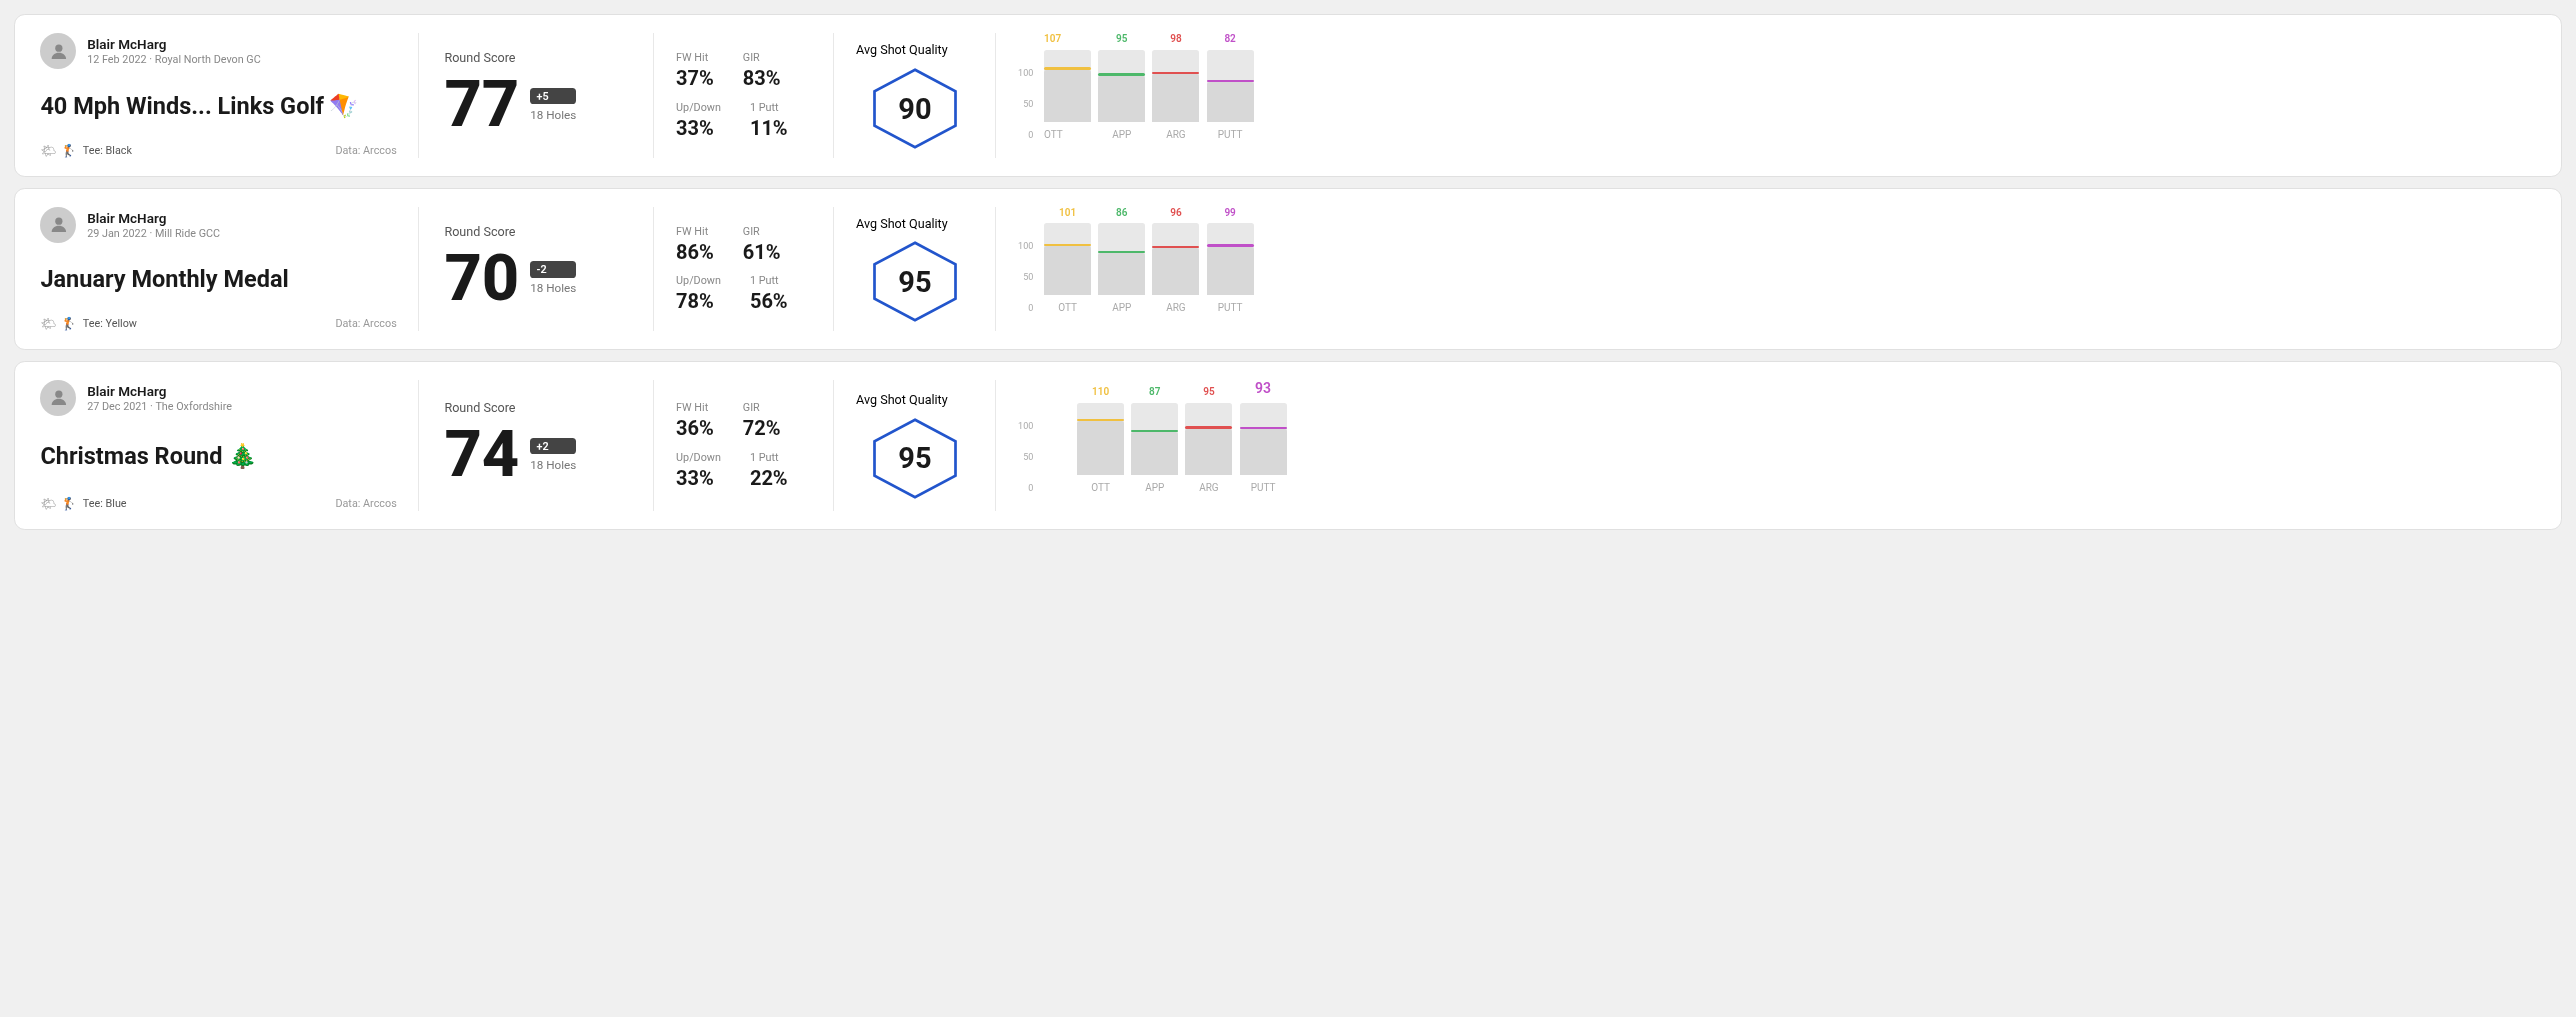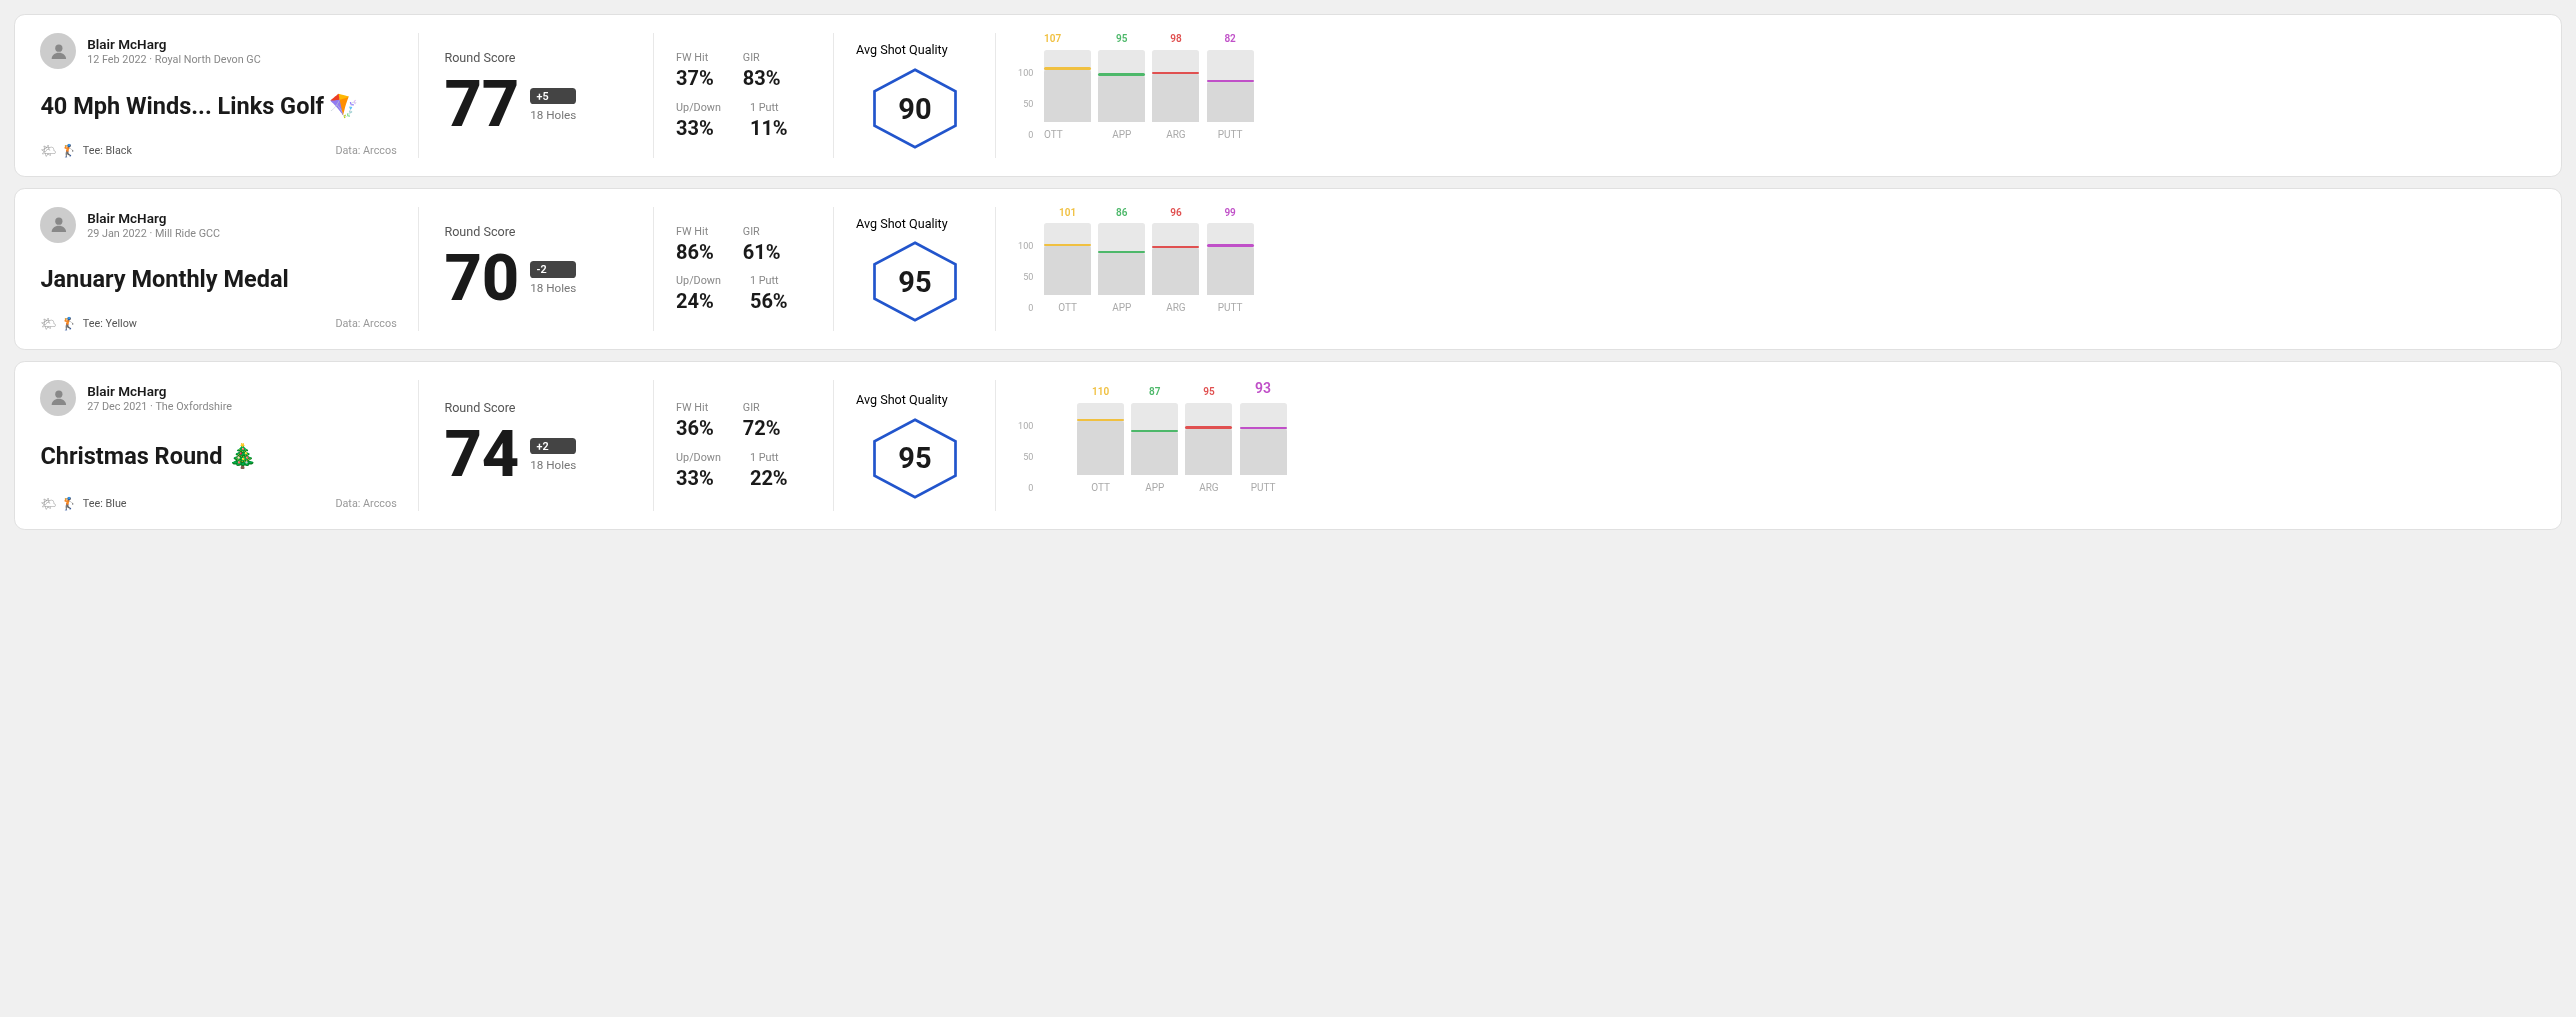--- a/index.html
+++ b/index.html
@@ -389,21 +389,21 @@
       <div class="stat-value">86%</div>
     </div>
     <div class="stat-item">
       <div class="stat-label">GIR</div>
       <div class="stat-value">61%</div>
     </div>
   </div>
         <div class="stat-pair">
     <div class="stat-item">
       <div class="stat-label">Up/Down</div>
-      <div class="stat-value">24%</div>
+      <div class="stat-value">78%</div>
     </div>
     <div class="stat-item">
       <div class="stat-label">1 Putt</div>
       <div class="stat-value">56%</div>
     </div>
   </div>
       </div>
       <div class="quality-section">
         <div class="quality-label section-label">Avg Shot Quality</div>
         <div class="hexagon-container"><svg class="hexagon-svg" viewBox="0 0 100 90" fill="none" xmlns="http://www.w3.org/2000/svg">

